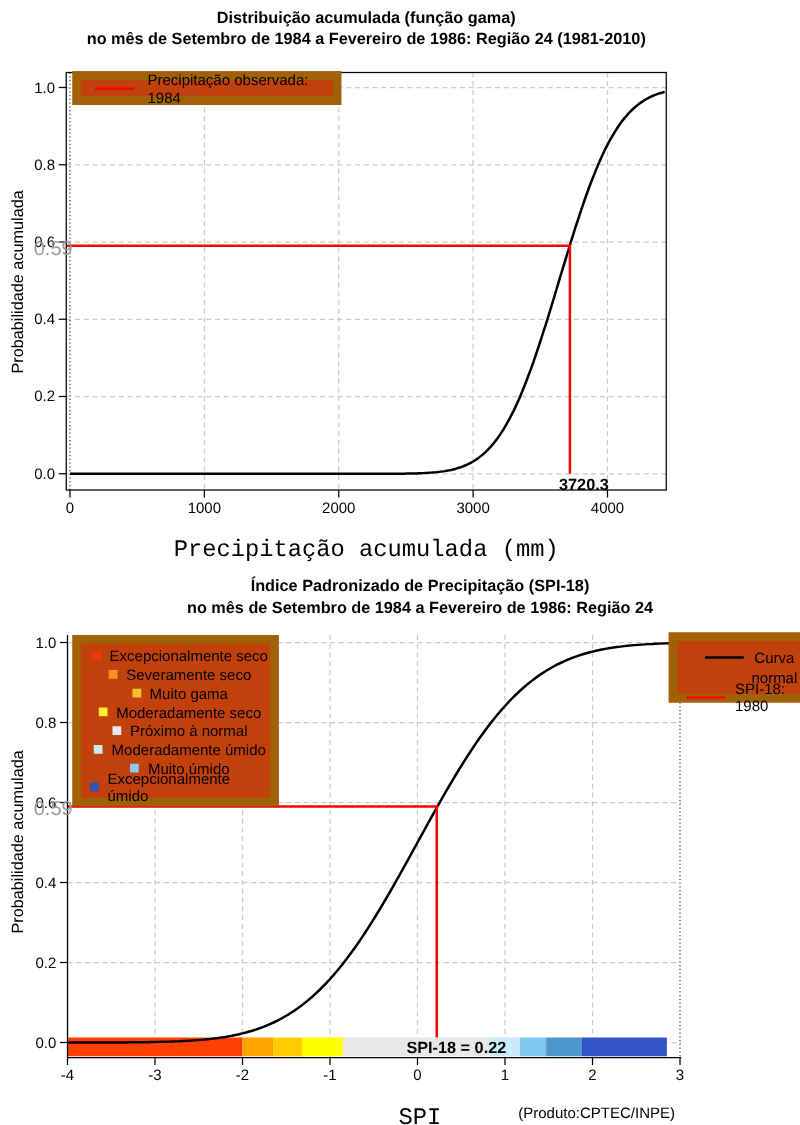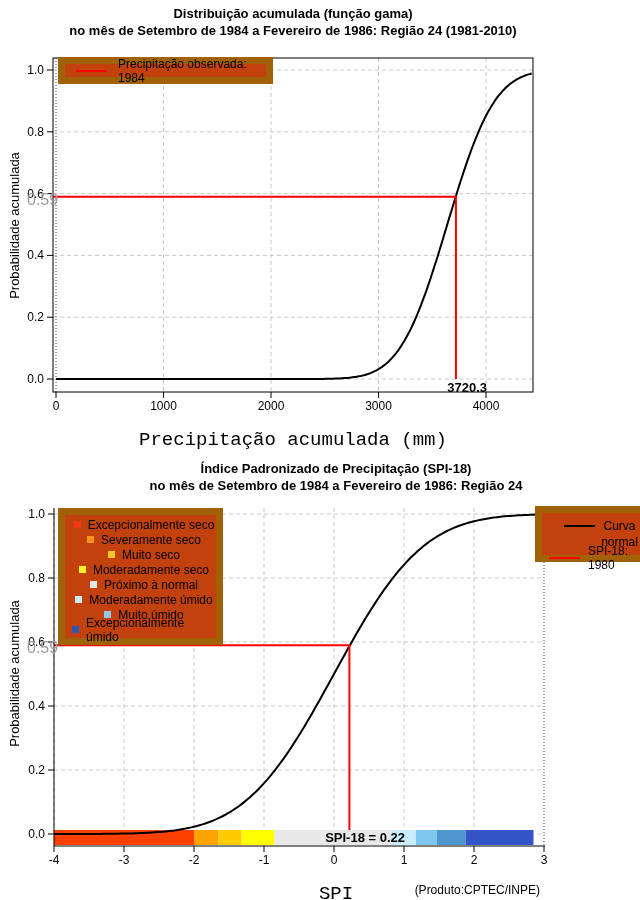--- a/index.html
+++ b/index.html
@@ -146,21 +146,21 @@
       <div class="leg-row">
         <span class="swatch" style="background: rgb(238, 59, 18);"></span>
         <span>Excepcionalmente seco</span>
       </div>
       <div class="leg-row">
         <span class="swatch" style="background: rgb(245, 148, 31);"></span>
         <span>Severamente seco</span>
       </div>
       <div class="leg-row">
         <span class="swatch" style="background: rgb(242, 197, 44);"></span>
-        <span>Muito seco</span>
+        <span>Muito gama</span>
       </div>
       <div class="leg-row">
         <span class="swatch" style="background: rgb(248, 243, 43);"></span>
         <span>Moderadamente seco</span>
       </div>
       <div class="leg-row">
         <span class="swatch" style="background: rgb(232, 232, 232);"></span>
         <span>Próximo à normal</span>
       </div>
       <div class="leg-row">

